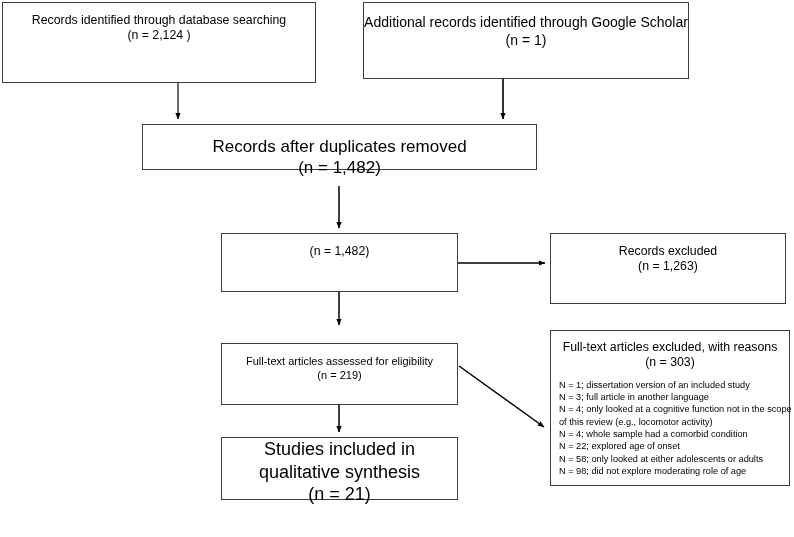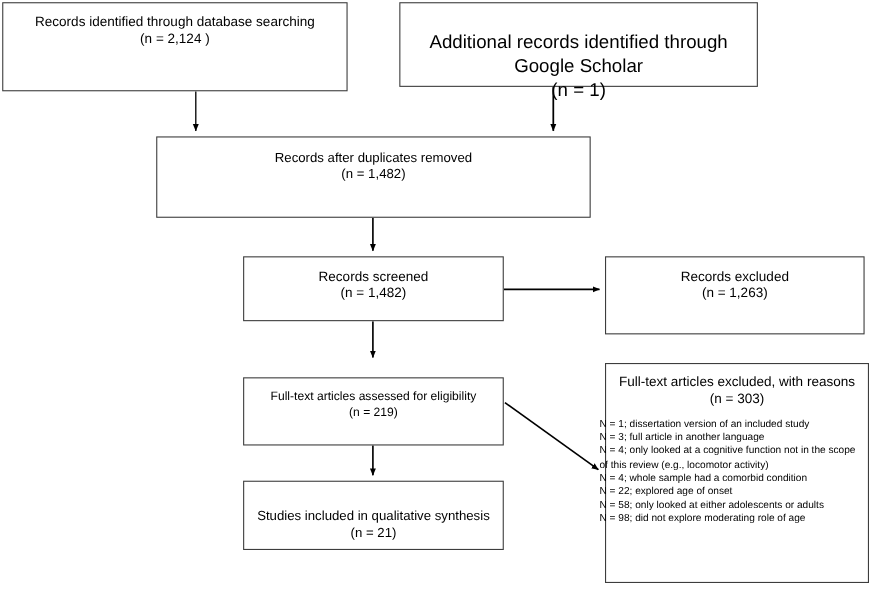--- a/index.html
+++ b/index.html
@@ -18,72 +18,72 @@
     overflow: hidden;
     background: #ffffff;
   }
   .node {
     position: absolute;
     box-sizing: border-box;
     border: 1.6px solid #3d3d3d;
     background: #ffffff;
     display: flex;
     flex-direction: column;
-    align-items: flex-end;
+    align-items: flex-start;
     text-align: center;
     line-height: 1.25;
   }
   .node .title {
     display: block;
     width: 100%;
   }
   .node .count {
     display: block;
     width: 100%;
   }
   
   #node-db-search {
     left: 2px; top: 2px; width: 314px; height: 81px;
     padding-top: 10px;
     font-size: 12.3px;
   }
   #node-google-scholar {
     left: 363px; top: 2px; width: 326px; height: 77px;
-    padding-top: 25px;
-    font-size: 17px;
+    padding-top: 11px;
+    font-size: 14px;
   }
   #node-duplicates {
-    left: 142px; top: 124px; width: 395px; height: 74px;
+    left: 142px; top: 124px; width: 395px; height: 46px;
     padding-top: 11px;
-    font-size: 12px;
+    font-size: 17px;
   }
   #node-screened {
     left: 221px; top: 233px; width: 237px; height: 59px;
     padding-top: 10px;
     font-size: 12.3px;
   }
   #node-excluded {
     left: 550px; top: 233px; width: 236px; height: 71px;
     padding-top: 10px;
     font-size: 12.3px;
   }
   #node-fulltext {
     left: 221px; top: 343px; width: 237px; height: 62px;
     padding-top: 11px;
     font-size: 11px;
   }
   #node-fulltext-excluded {
-    left: 550px; top: 330px; width: 240px; height: 200px;
+    left: 550px; top: 330px; width: 240px; height: 156px;
     padding-top: 9px;
     font-size: 12.3px;
   }
   #node-included {
     left: 221px; top: 437px; width: 237px; height: 63px;
-    padding-top: 24px;
-    font-size: 12px;
+    padding-top: 0;
+    font-size: 18px;
   }
   
   .reasons {
     margin: 8px 0 0 0;
     padding: 0 6px 0 8px;
     list-style: none;
     text-align: left;
     width: 100%;
     font-size: 9.2px;
     line-height: 1.34;
@@ -151,21 +151,20 @@
     <span class="title">Additional records identified through Google Scholar</span>
     <span class="count">(n =  1)</span>
   </div>
 
   <div class="node" id="node-duplicates">
     <span class="title">Records after duplicates removed</span>
     <span class="count">(n =  1,482)</span>
   </div>
 
   <div class="node" id="node-screened">
-    <span class="title">Records screened</span>
     <span class="count">(n =  1,482)</span>
   </div>
 
   <div class="node" id="node-excluded">
     <span class="title">Records excluded</span>
     <span class="count">(n = 1,263)</span>
   </div>
 
   <div class="node" id="node-fulltext">
     <span class="title">Full-text articles assessed for eligibility</span>

